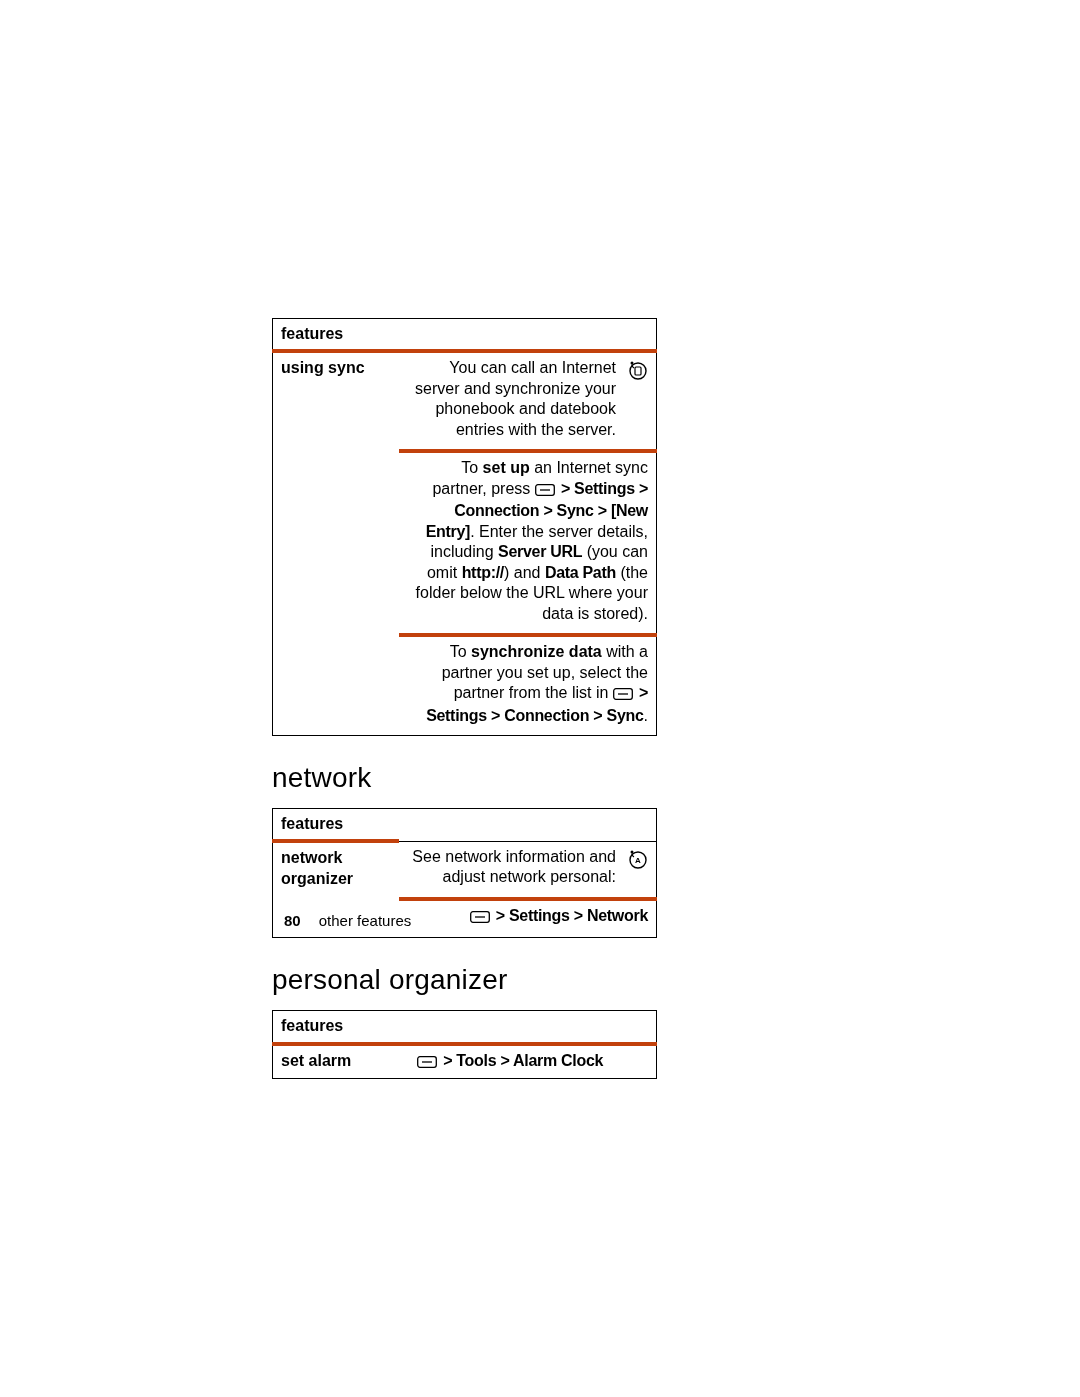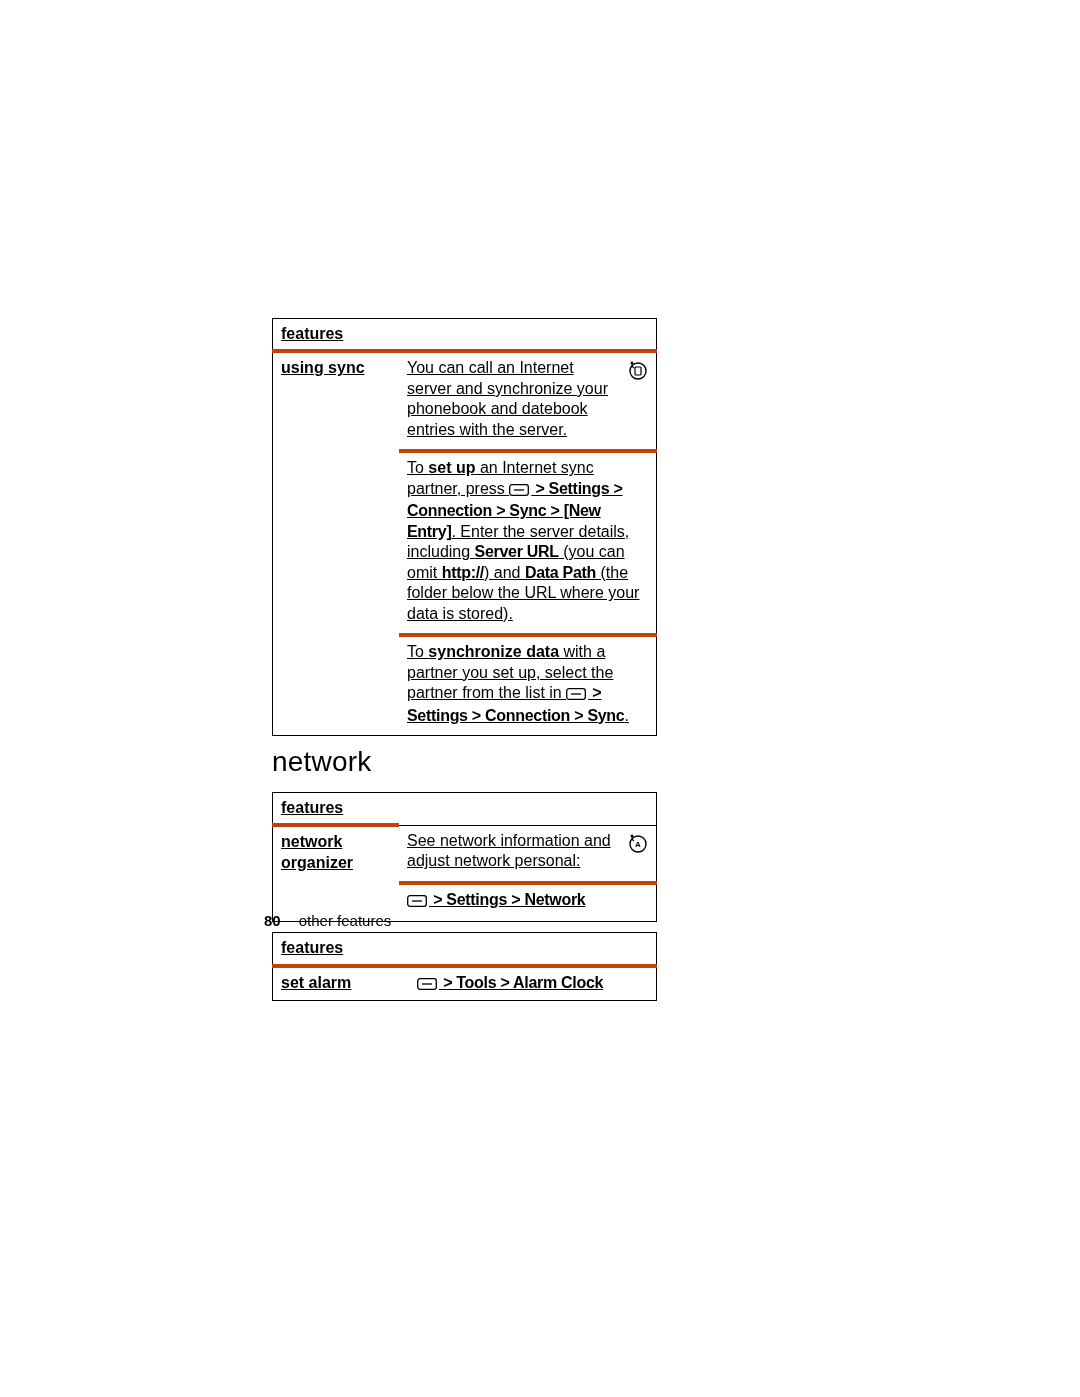--- a/index.html
+++ b/index.html
@@ -13,22 +13,21 @@
     width: 1080px;
     height: 1397px;
     position: relative;
     box-sizing: border-box;
     padding: 318px 205px 0 272px;
   }
   .feature-table {
     width: 385px;
     border: 1px solid #000;
     border-collapse: collapse;
-    margin-bottom: 10px;
-    text-decoration: underline;
+    margin-bottom: 26px;
   }
   .feature-table td, .feature-table th {
     border-top: 4px solid #c2410c;
     padding: 5px 8px 5px 8px;
     vertical-align: top;
     font-size: 16px;
     line-height: 1.28;
   }
   .feature-table th {
     text-align: left;
@@ -61,30 +60,31 @@
     font-weight: bold;
     letter-spacing: -0.3px;
   }
   .menu-icon {
     display: inline-block;
     vertical-align: -2px;
     margin-right: 2px;
   }
   .para {
     margin: 0 0 10px 0;
+    text-align: right;
   }
   .para:last-child {
     margin-bottom: 0;
   }
   .cellblock {
     padding-bottom: 4px;
   }
   .footer {
     position: absolute;
-    left: 264px;
+    left: 284px;
     top: 912px;
     font-size: 15px;
   }
   .footer .pageno {
     font-weight: bold;
     margin-right: 18px;
   }
   .desc-with-icon {
     position: relative;
     padding-right: 32px;
@@ -181,20 +181,21 @@
                     <rect x="0.7" y="0.7" width="18.6" height="10.6" rx="2.2" fill="none" stroke="#000" stroke-width="1.3"></rect>
                     <line x1="5" y1="6" x2="15" y2="6" stroke="#000" stroke-width="1.3"></line>
                   </svg></span><span class="condensed-bold"> &gt; Settings &gt; Network</span>
           </p>
         </div>
       </td>
     </tr>
   </tbody>
     </table>
 
+  <h2 class="section-heading">personal organizer</h2>
 
   <table class="feature-table">
     <tbody>
         <tr>
       <th colspan="2">features</th>
     </tr>
     <tr>
       <td class="col-feature" style="width:120px;">set alarm</td>
       <td class="col-desc">
         <span class="menu-icon"><svg width="20" height="12" viewBox="0 0 20 12">

